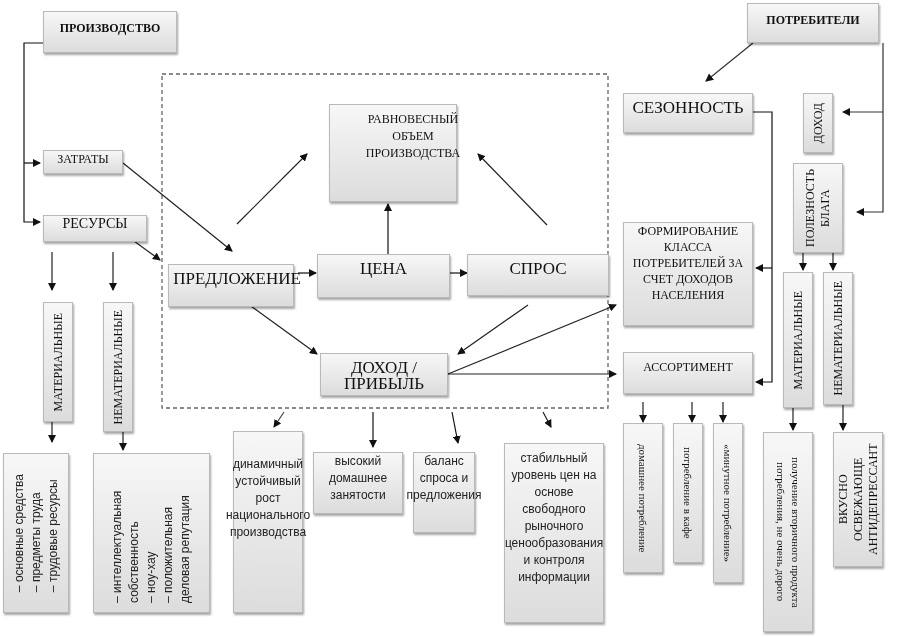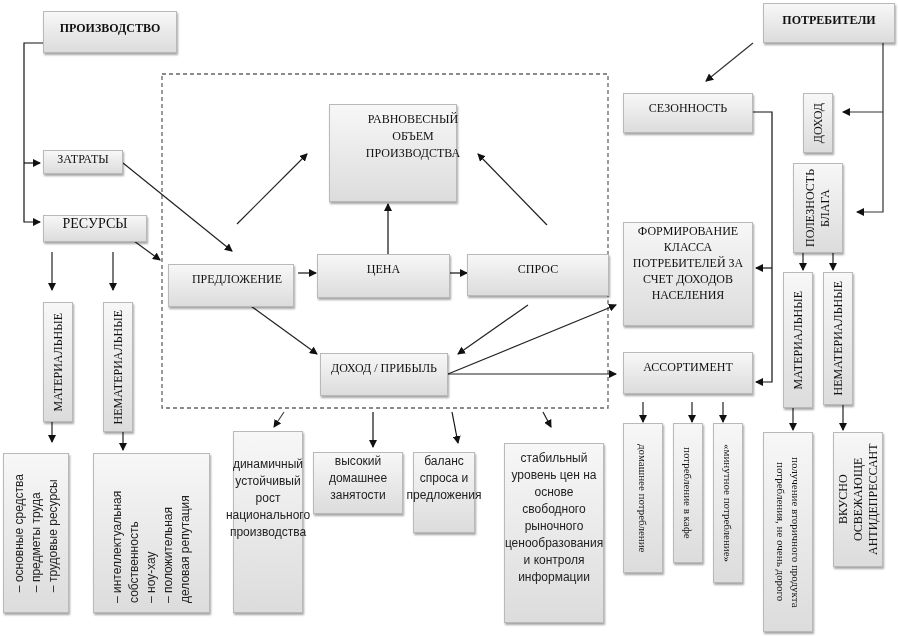--- a/index.html
+++ b/index.html
@@ -5,21 +5,21 @@
   html, body { margin: 0; padding: 0; }
   body { width: 898px; height: 637px; background: #ffffff; position: relative; overflow: hidden; font-family: "Liberation Serif", serif; color: #111; }
   .box {
     position: absolute;
     box-sizing: border-box;
     border: 1px solid #b9b9b9;
     background: linear-gradient(#f7f7f7, #dcdcdc);
     box-shadow: 1px 2px 2px rgba(0,0,0,0.35);
     display: flex; align-items: flex-start; justify-content: center;
     text-align: center;
-    font-size: 12px; line-height: 16px;
+    font-size: 17px; line-height: 16px;
   }
   .box.mid { }
   .box.bold { font-weight: bold; font-size: 12px; padding-top: 8px; }
   .box .t { padding-top: 6px; }
   .sans { font-family: "Liberation Sans", sans-serif; font-size: 12px; line-height: 17px; color: #222; }
   .rot-up { writing-mode: vertical-rl; transform: rotate(180deg); }
   .rot-down { writing-mode: vertical-rl; }
   .vbox { align-items: center; justify-content: center; }
   svg.lines { position: absolute; left: 0; top: 0; }
   ul.vlist { list-style: none; margin: 0; padding: 0; text-align: left; }
@@ -128,21 +128,21 @@
 <div class="box sans mid" style="left:313px;top:452px;width:90px;height:62px;">
     <span>высокий домашнее занятости</span>
   </div>
 <div class="box sans mid" style="left:413px;top:452px;width:62px;height:81px;">
     <span>баланс спроса и предложения</span>
   </div>
 <div class="box sans" style="left:504px;top:443px;width:100px;height:180px;padding-top:6px;">
     <span>стабильный уровень цен на основе свободного рыночного ценообразования и контроля информации</span>
   </div>
 
-<div class="box bold" style="left:763px;top:3px;width:132px;height:40px;">
+<div class="box bold" style="left:747px;top:3px;width:132px;height:40px;">
     <span>ПОТРЕБИТЕЛИ</span>
   </div>
 <div class="box" style="left:623px;top:93px;width:130px;height:40px;">
     <span class="t">СЕЗОННОСТЬ</span>
   </div>
 <div class="box vbox" style="left:803px;top:93px;width:30px;height:60px;font-size:12px;">
     <span class="rot-up">ДОХОД</span>
   </div>
 <div class="box vbox" style="left:793px;top:163px;width:50px;height:90px;font-size:12px;line-height:15px;">
     <span class="rot-up" style="max-height:86px;text-align:center;">ПОЛЕЗНОСТЬ БЛАГА</span>

